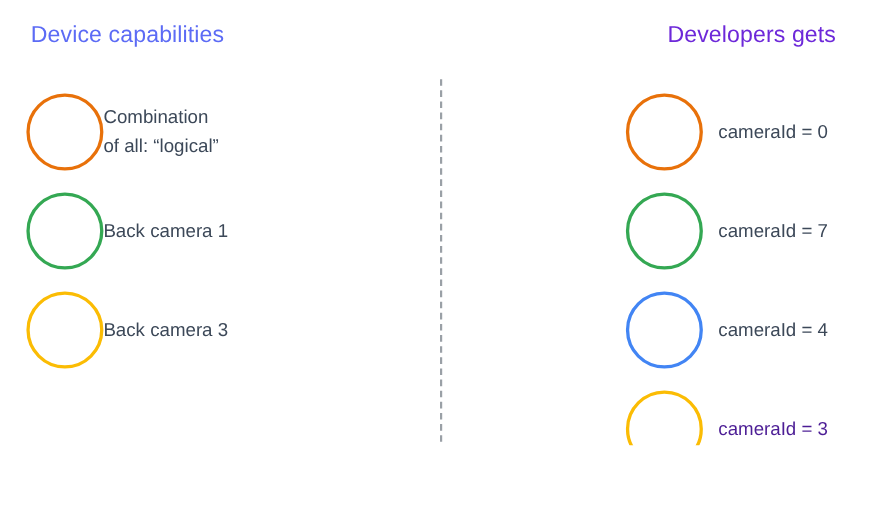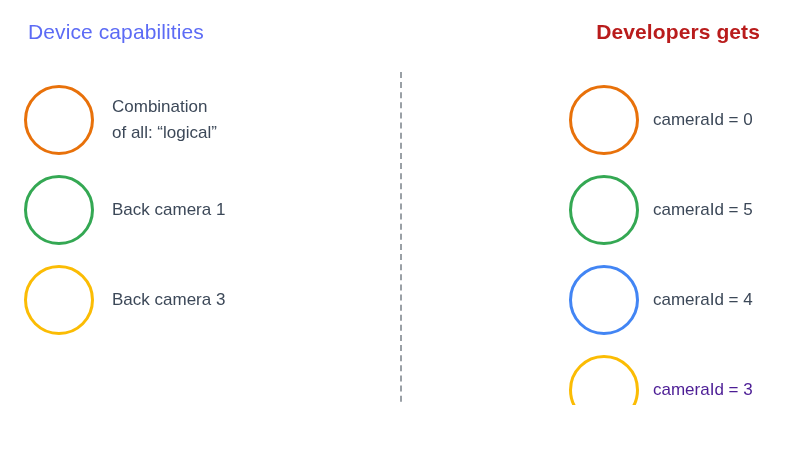--- a/index.html
+++ b/index.html
@@ -62,38 +62,37 @@
     width: 70px;
     height: 70px;
     min-width: 70px;
     border-radius: 50%;
     border: 3px solid #999;
     background: transparent;
     box-sizing: border-box;
   }
 
   .row-label {
-    margin-left: 18px;
     font-size: 17px;
     line-height: 26px;
     color: #3c4858;
     white-space: pre-line;
   }
   .column.right .row-label { margin-left: 14px; }
 
   
 </style>
 </head>
 <body>
 
 <div class="canvas">
 
   <div class="col-header left" style="color: rgb(92, 107, 245);">Device capabilities</div>
 
-  <div class="col-header right" style="color: #b91c1c; font-weight: bold;">Developers gets</div>
+  <div class="col-header right" style="color: #6d28d9;">Developers gets</div>
 
   <div class="divider" style="border-left-color: rgb(154, 160, 166);"></div>
 
   <div class="column left">
     <div class="row">
       <div class="circle" style="border-color: rgb(232, 113, 10);"></div>
       <div class="row-label" style="color: rgb(60, 72, 88);">Combination
 of all: “logical”</div>
     </div>
     <div class="row">
@@ -106,21 +105,21 @@
     </div>
   </div>
 
   <div class="column right">
     <div class="row">
       <div class="circle" style="border-color: rgb(232, 113, 10);"></div>
       <div class="row-label" style="color: rgb(60, 72, 88);">cameraId = 0</div>
     </div>
     <div class="row">
       <div class="circle" style="border-color: rgb(52, 168, 83);"></div>
-      <div class="row-label" style="color: rgb(60, 72, 88);">cameraId = 5</div>
+      <div class="row-label" style="color: rgb(60, 72, 88);">cameraId = 7</div>
     </div>
     <div class="row">
       <div class="circle" style="border-color: rgb(66, 133, 244);"></div>
       <div class="row-label" style="color: rgb(60, 72, 88);">cameraId = 4</div>
     </div>
     <div class="row">
       <div class="circle" style="border-color: rgb(251, 188, 4);"></div>
       <div class="row-label" style="color: #4c1d95;">cameraId = 3</div>
     </div>
   </div>

